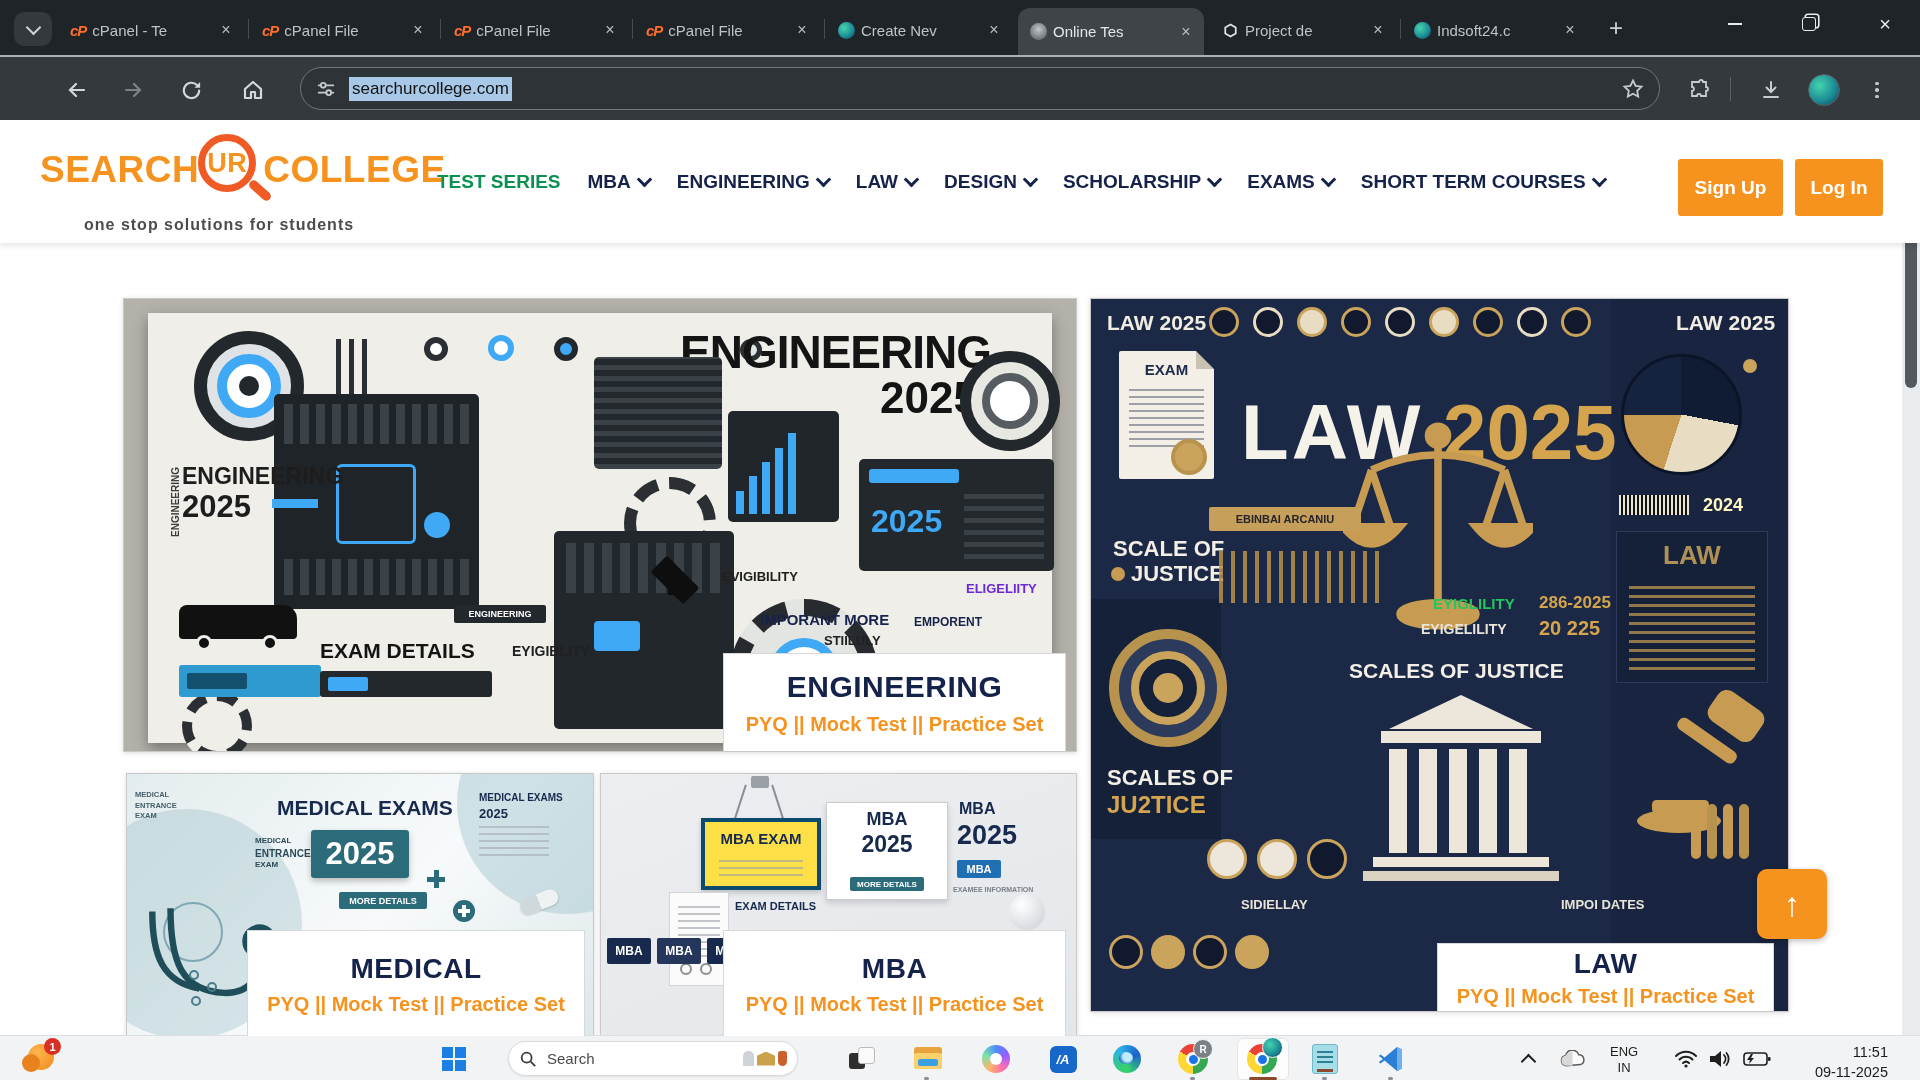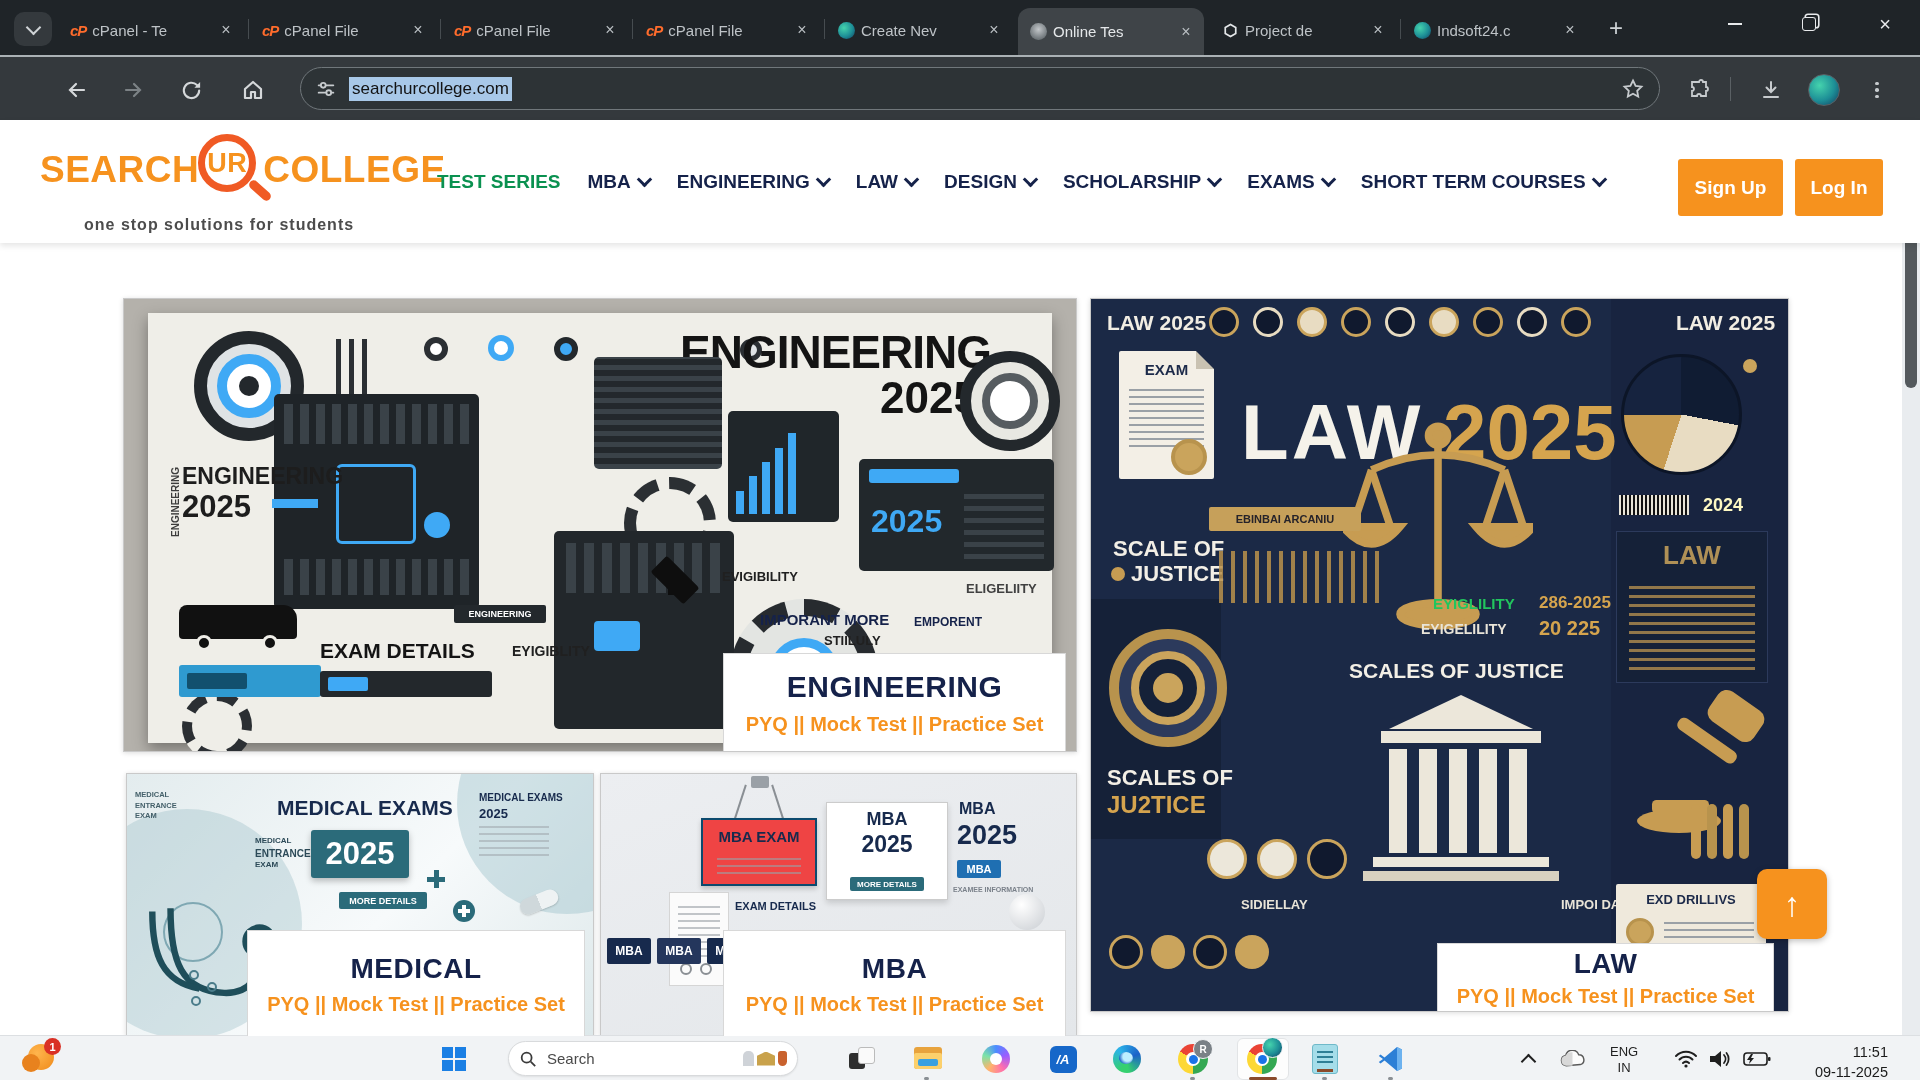--- a/index.html
+++ b/index.html
@@ -322,21 +322,21 @@
       <span class="abs" style="left:138px;top:336px;width:16px;height:16px;border-radius:50%;background:#111;border:3px solid #efeee8;box-sizing:border-box"></span>
 
       <span class="abs" style="left:55px;top:366px;width:142px;height:32px;background:#2f9ad0;border-radius:3px"></span>
       <span class="abs" style="left:63px;top:374px;width:60px;height:16px;background:#12506e;border-radius:2px"></span>
 
       <div class="bt" style="left:196px;top:340px;font-size:21px;color:#141414">EXAM DETAILS</div>
       <span class="abs" style="left:196px;top:372px;width:172px;height:26px;background:#23282c;border-radius:3px"></span>
       <span class="abs" style="left:204px;top:378px;width:40px;height:14px;background:#3fa9f5;border-radius:2px"></span>
       <div class="bt" style="left:388px;top:344px;font-size:14px;color:#202020">EYIGIBLITY</div>
       <div class="bt" style="left:598px;top:270px;font-size:13px;color:#202020">EVIGIBILITY</div>
-      <div class="bt" style="left:842px;top:282px;font-size:13px;color:#404040">ELIGELIITY</div>
+      <div class="bt" style="left:842px;top:282px;font-size:13px;color:#6d28d9">ELIGELIITY</div>
       <div class="bt" style="left:700px;top:334px;font-size:13px;color:#202020">STIILULY</div>
       <div class="bt" style="left:636px;top:312px;font-size:15px;color:#15224a">IMPORANT MORE</div>
       <div class="bt" style="left:790px;top:316px;font-size:12px;color:#15224a">EMPORENT</div>
       <span class="abs" style="left:330px;top:306px;width:92px;height:18px;background:#23282c;border-radius:2px;color:#fff;font-size:9px;font-weight:bold;display:flex;align-items:center;justify-content:center">ENGINEERING</span>
 
       <span class="abs" style="left:528px;top:258px;width:46px;height:46px;background:#0e0e0e;transform:rotate(45deg) scaleY(.5);border-radius:4px"></span>
       <span class="abs" style="left:544px;top:282px;width:16px;height:14px;background:#0e0e0e"></span>
 
       <div class="cardlabel" style="left:599px;top:354px;width:341px;height:98px">
         <span class="cl-title">ENGINEERING</span>
@@ -444,25 +444,20 @@
           <ellipse cx="32" cy="88" rx="28" ry="8"></ellipse>
           <rect x="14" y="74" width="38" height="9" rx="3"></rect>
         </g>
       </svg>
 
       <span class="abs" style="left:600px;top:505px;width:10px;height:55px;border-radius:5px;background:#c79c52"></span>
       <span class="abs" style="left:616px;top:505px;width:10px;height:55px;border-radius:5px;background:#b8934d"></span>
       <span class="abs" style="left:632px;top:505px;width:10px;height:55px;border-radius:5px;background:#c79c52"></span>
       <span class="abs" style="left:648px;top:505px;width:10px;height:55px;border-radius:5px;background:#b8934d"></span>
 
-      <div class="abs" style="left:525px;top:585px;width:150px;height:95px;background:#efe9dc;border-radius:2px">
-        <span class="bt" style="position:absolute;left:0;right:0;top:8px;font-size:13px;color:#1c2a4a;text-align:center">EXD DRILLIVS</span>
-        <span class="coin" style="left:10px;top:34px;width:28px;height:28px;border:3px solid #b8934d;background:#caa45c"></span>
-        <span class="abs graylines" style="left:48px;top:34px;width:90px;height:48px"></span>
-      </div>
 
       <div class="cardlabel" style="left:346px;top:644px;width:335px;height:68px;gap:5px">
         <span class="cl-title" style="font-size:28px">LAW</span>
         <span class="cl-sub">PYQ || Mock Test || Practice Set</span>
       </div>
     </div>
 
     <div class="card" style="left:126px;top:653px;width:466px;height:262px">
       <div class="abs" style="inset:0;background:linear-gradient(135deg,#e3ecee,#f7fafb 55%,#dde8ea)"></div>
       <span class="abs" style="left:-55px;top:35px;width:230px;height:230px;border-radius:50%;background:rgba(148,185,194,.35)"></span>
@@ -500,21 +495,21 @@
         <span class="cl-sub">PYQ || Mock Test || Practice Set</span>
       </div>
     </div>
 
     <div class="card" style="left:600px;top:653px;width:475px;height:262px">
       <div class="abs" style="inset:0;background:linear-gradient(160deg,#eceef1,#e4e7ea)"></div>
 
       <span class="abs" style="left:150px;top:2px;width:18px;height:12px;background:#9aa0a6;border-radius:2px"></span>
       <span class="abs" style="left:138px;top:10px;width:2px;height:38px;background:#8a8f94;transform:rotate(18deg)"></span>
       <span class="abs" style="left:176px;top:10px;width:2px;height:38px;background:#8a8f94;transform:rotate(-18deg)"></span>
-      <div class="abs" style="left:100px;top:44px;width:112px;height:64px;background:#ef4444;border:2px solid #0c4a6e;box-shadow:0 3px 5px rgba(0,0,0,.18)">
+      <div class="abs" style="left:100px;top:44px;width:112px;height:64px;background:#fde047;border:4px solid #0c4a6e;box-shadow:0 3px 5px rgba(0,0,0,.18)">
         <span class="bt" style="position:absolute;left:0;right:0;top:8px;font-size:15px;color:#172a4d;text-align:center">MBA EXAM</span>
         <span class="abs graylines" style="left:14px;top:34px;width:84px;height:20px;opacity:.6"></span>
       </div>
 
       <div class="abs" style="left:225px;top:28px;width:120px;height:96px;background:#fff;border:1px solid #ccc;box-shadow:0 3px 6px rgba(0,0,0,.15)">
         <span class="bt" style="position:absolute;left:0;right:0;top:6px;font-size:18px;color:#172a4d;text-align:center">MBA</span>
         <span class="bt" style="position:absolute;left:0;right:0;top:28px;font-size:23px;color:#172a4d;text-align:center">2025</span>
         <span class="abs" style="left:23px;bottom:8px;width:74px;height:14px;background:#2b6b7a;border-radius:2px;color:#fff;font-size:8px;font-weight:bold;display:flex;align-items:center;justify-content:center">MORE DETAILS</span>
       </div>
 

